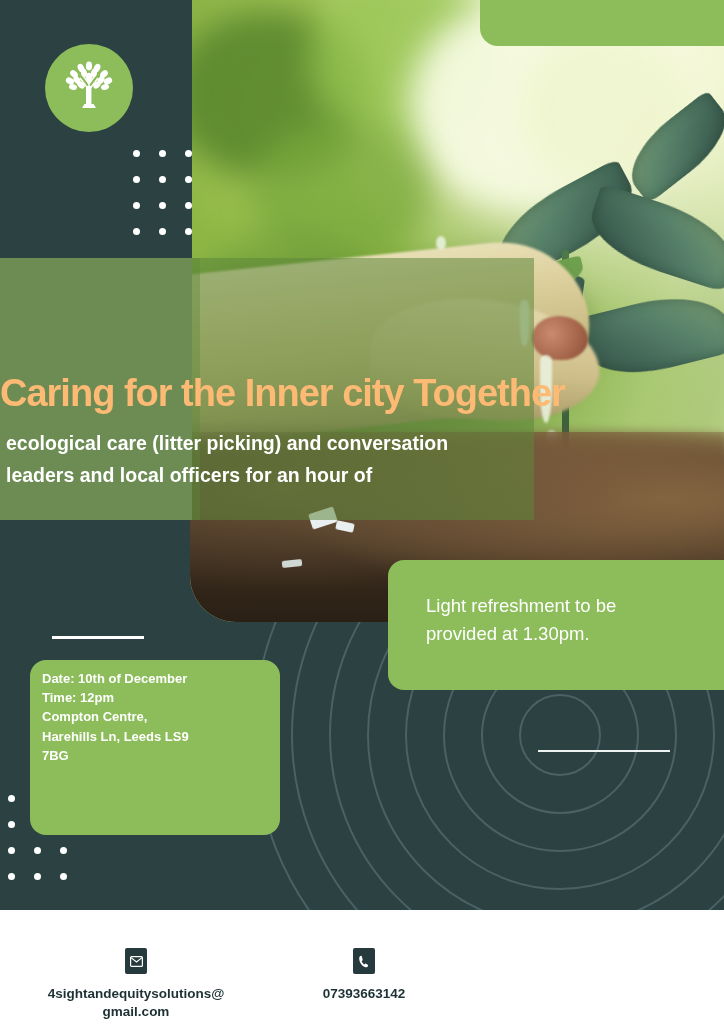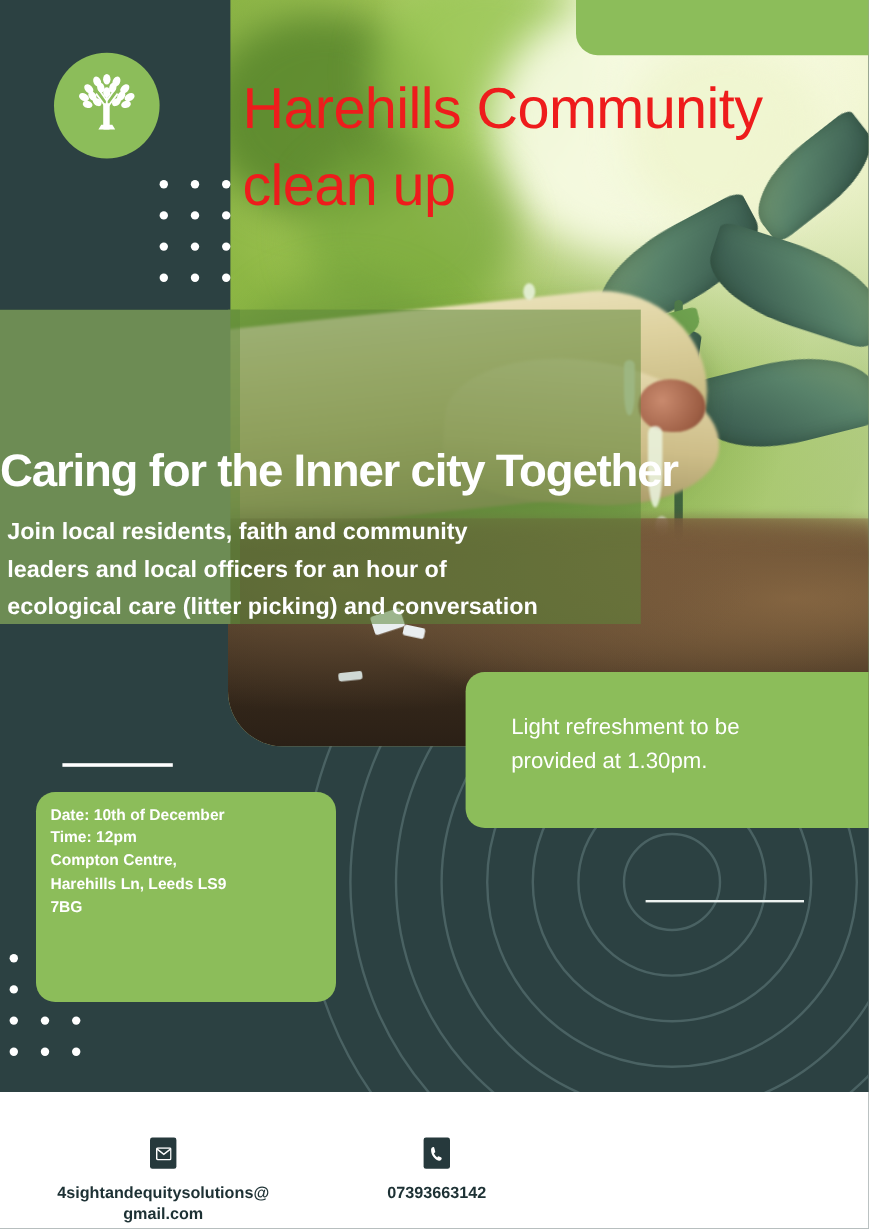--- a/index.html
+++ b/index.html
@@ -186,21 +186,21 @@
   .title{
     position:absolute;left:202px;top:60px;width:520px;
     color:#ee1c1c;
     font-size:48px;
     line-height:1.33;
     font-weight:400;
     letter-spacing:-0.5px;
   }
   .headline{
     position:absolute;left:0px;top:372px;width:724px;
-    color:#ffffff;
+    color:#fdba74;
     font-size:38px;
     font-weight:700;
     letter-spacing:-1px;
     white-space:nowrap;
   }
   .subtext{
     position:absolute;left:6px;top:428px;width:560px;
     color:#ffffff;
     font-size:19.5px;
     line-height:1.62;
@@ -387,31 +387,26 @@
     <span></span>
       <span></span>
       <span></span>
     <span></span>
       <span></span>
       <span></span>
   </div>
 
   <div class="divider"></div>
 
-  <div class="title">
-    <div>Harehills Community</div>
-    <div>clean up</div>
-  </div>
 
   <div class="headline">Caring for the Inner city Together</div>
 
   <div class="subtext">
-    <div>Join local residents, faith and community</div>
+    <div>ecological care (litter picking) and conversation</div>
     <div>leaders and local officers for an hour of</div>
-    <div>ecological care (litter picking) and conversation</div>
   </div>
 
   <div class="card card-refresh">
     <div>Light refreshment to be</div>
     <div>provided at 1.30pm.</div>
   </div>
 
   <div class="card card-details">
     <div>Date: 10th of December</div>
     <div>Time: 12pm</div>

